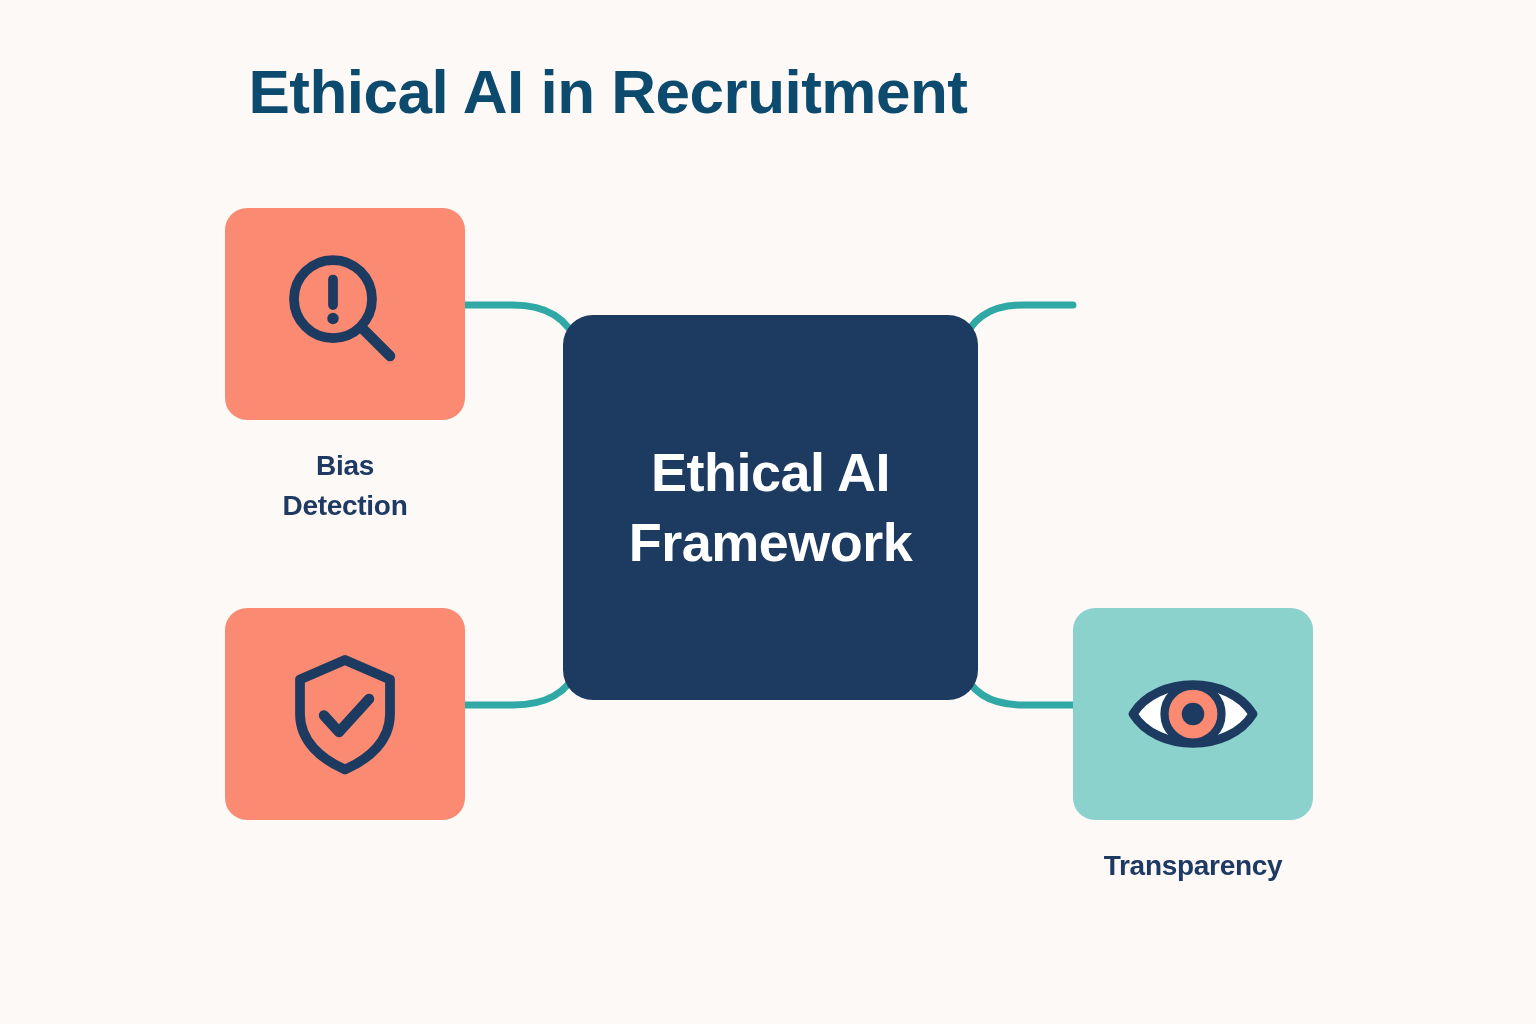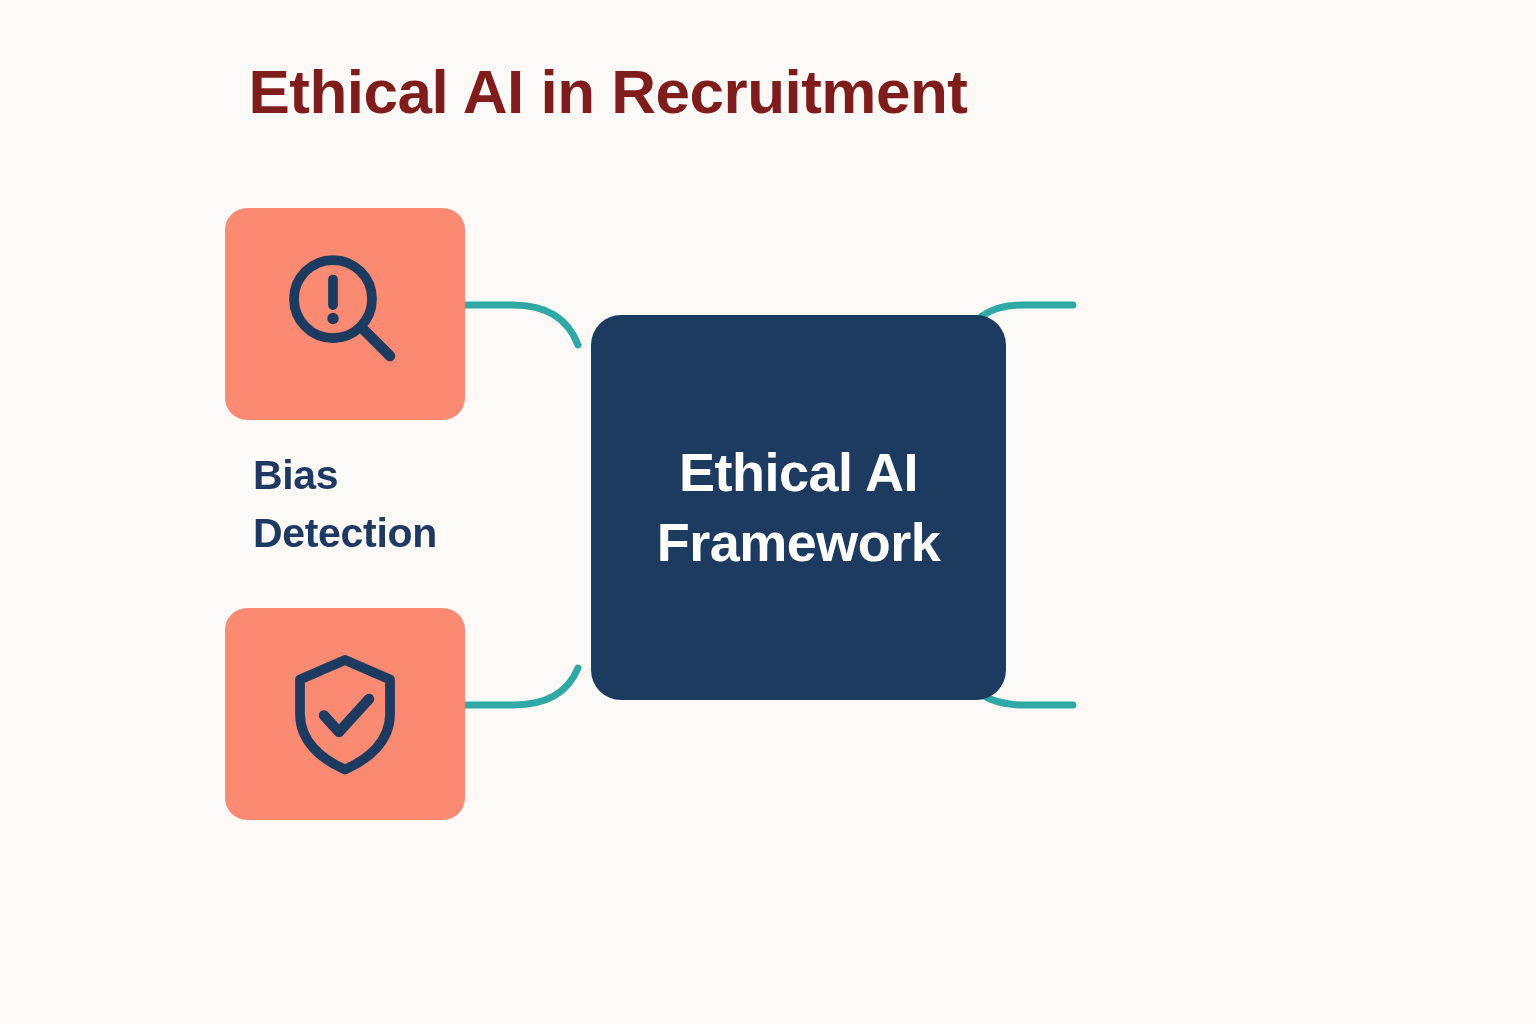--- a/index.html
+++ b/index.html
@@ -18,21 +18,21 @@
 
   
   #title {
     position: absolute;
     left: 0;
     top: 58px;
     width: 1216px;
     text-align: center;
     font-size: 62px;
     font-weight: bold;
-    color: #7f1d1d;
+    color: #0c4a6e;
     letter-spacing: -0.5px;
     line-height: 1.1;
   }
 
   
   #connectors {
     position: absolute;
     left: 0;
     top: 0;
     width: 1536px;
@@ -45,21 +45,20 @@
     position: absolute;
     left: 563px;
     top: 315px;
     width: 415px;
     height: 385px;
     background: #1d3a61;
     border-radius: 30px;
     display: flex;
     align-items: center;
     justify-content: flex-start;
-    margin-left: 28px;
   }
   #hub-label {
     color: #ffffff;
     font-size: 54px;
     font-weight: bold;
     text-align: center;
     line-height: 1.28;
     letter-spacing: -0.5px;
     padding: 0 18px;
   }
@@ -78,22 +77,23 @@
     border-radius: 22px;
     display: flex;
     align-items: center;
     justify-content: center;
   }
   .tile.coral { background: #fb8a72; }
   .tile.teal  { background: #8bd2cd; }
 
   .node-label {
     margin-top: 26px;
+    text-align: center;
     color: #1e3a63;
-    font-size: 41px;
+    font-size: 28px;
     font-weight: bold;
     line-height: 1.42;
     letter-spacing: -0.3px;
     white-space: pre-line;
   }
 
   
   #node-bias        { left: 195px;  top: 208px; }
   #node-mitigation  { left: 195px;  top: 608px; }
   #node-data        { left: 1043px; top: 208px; }
@@ -138,14 +138,24 @@
   <div class="node" id="node-mitigation">
     <div class="tile coral">
       <svg width="150" height="150" viewBox="0 0 100 100">
         <path d="M50 14 L80 27 L80 50 C80 68 66 80 50 87 C34 80 20 68 20 50 L20 27 Z" fill="none" stroke="#1d3a61" stroke-width="6.5" stroke-linejoin="round"></path>
         <path d="M36 51 L46 62 L66 40" fill="none" stroke="#1d3a61" stroke-width="7" stroke-linecap="round" stroke-linejoin="round"></path>
       </svg>
     </div>
   </div>
 
 
+  <div class="node" id="node-transparency">
+    <div class="tile teal">
+      <svg width="150" height="150" viewBox="0 0 100 100">
+        <path d="M10 50 C26 24 74 24 90 50 C74 76 26 76 10 50 Z" fill="#ffffff" stroke="#1d3a61" stroke-width="6" stroke-linejoin="round"></path>
+        <circle cx="50" cy="50" r="19" fill="#fb8a72" stroke="#1d3a61" stroke-width="5.5"></circle>
+        <circle cx="50" cy="50" r="7.5" fill="#1d3a61"></circle>
+      </svg>
+    </div>
+    <div class="node-label">Transparency</div>
+  </div>
 
 </div>
 
 </body></html>

